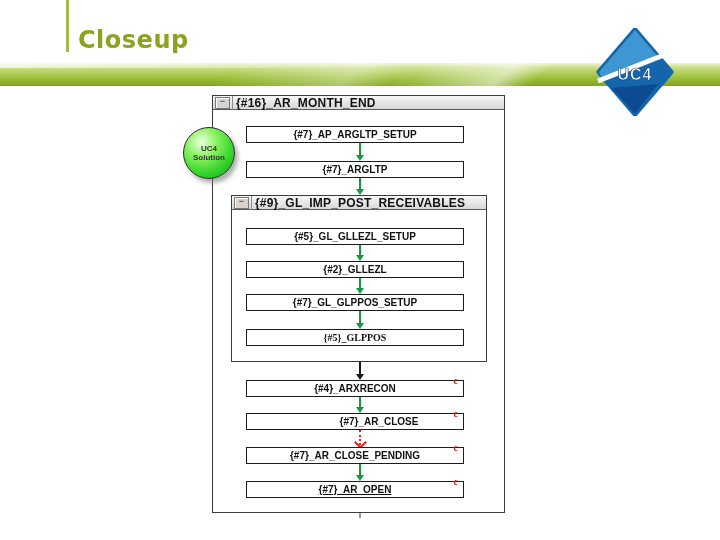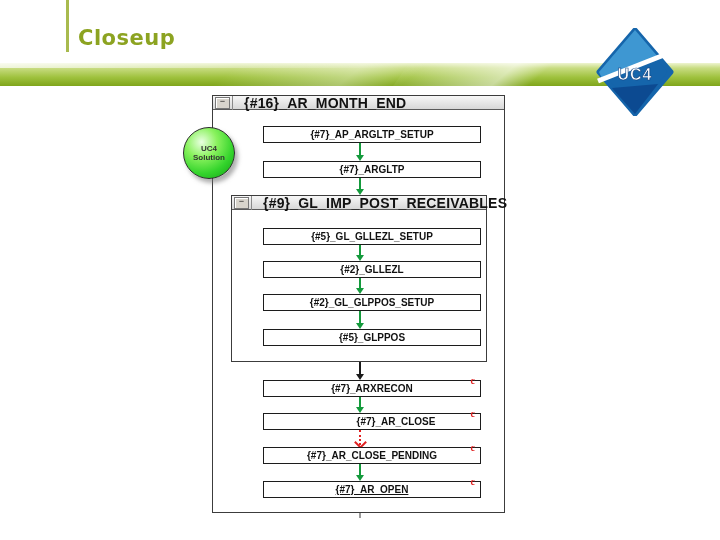--- a/index.html
+++ b/index.html
@@ -2,21 +2,21 @@
 <html><head>
 <meta charset="utf-8">
 <style>
   html,body{margin:0;padding:0;}
   body{width:720px;height:540px;position:relative;overflow:hidden;background:#ffffff;
        font-family:"Liberation Sans",sans-serif;}
 
   
   .title-rule{position:absolute;left:66px;top:0;width:3px;height:52px;background:#a8ba4e;}
   .slide-title{position:absolute;left:78px;top:26px;font-family:"DejaVu Sans",sans-serif;
-       font-size:21px;font-weight:bold;color:#8ca321;letter-spacing:0.5px;}
+       font-size:24px;font-weight:bold;color:#8ca321;letter-spacing:0.5px;}
   .band{position:absolute;left:0;top:63px;width:720px;height:23px;
        background:linear-gradient(to bottom,#eef4cf 0%,#c8dc82 22%,#9fc23e 62%,#7fa51c 100%);}
   .band .streak1{position:absolute;right:90px;top:-4px;width:230px;height:34px;
        background:linear-gradient(115deg,rgba(255,255,255,0) 0%,rgba(255,255,255,.55) 45%,rgba(255,255,255,0) 60%);
        transform:skewX(-35deg);}
   .band .streak2{position:absolute;right:220px;top:-4px;width:300px;height:34px;
        background:linear-gradient(115deg,rgba(255,255,255,0) 10%,rgba(255,255,255,.35) 50%,rgba(255,255,255,0) 70%);
        transform:skewX(-38deg);}
   .band .streak3{position:absolute;left:0;top:0;width:400px;height:5px;
        background:linear-gradient(to right,rgba(255,255,255,.7),rgba(255,255,255,0));}
@@ -24,24 +24,24 @@
   .uc4-logo{position:absolute;left:596px;top:28px;width:78px;height:88px;z-index:10;}
 
   
   .wf-container{position:absolute;background:#ffffff;border:1px solid #3c3c3c;box-sizing:border-box;}
   .wf-header{height:14px;background:linear-gradient(#f7f7f7,#d7d7d7);border-bottom:1px solid #5a5a5a;
        display:flex;align-items:center;padding:0 2px;box-sizing:border-box;}
   .collapse-btn{width:13px;height:10px;background:#d8d4cc;border:1px solid #777;
        box-shadow:inset 1px 1px 0 #ffffff;font-size:9px;line-height:7px;text-align:center;
        color:#111;flex:0 0 auto;cursor:default;overflow:hidden;}
   .header-sep{width:1px;height:14px;background:#8a8a8a;margin:0 3px 0 2px;flex:0 0 auto;}
-  .wf-title{font-size:14px;font-weight:bold;color:#111;white-space:nowrap;letter-spacing:0.2px;margin-left:8px;}
+  .wf-title{font-size:12px;font-weight:bold;color:#111;white-space:nowrap;letter-spacing:0.2px;}
 
   
-  .job-box{position:absolute;left:263px;width:218px;height:17px;background:#ffffff;
+  .job-box{position:absolute;left:246px;width:218px;height:17px;background:#ffffff;
        border:1px solid #1c1c1c;box-sizing:border-box;display:flex;align-items:center;
        justify-content:center;font-size:10px;font-weight:bold;color:#111;z-index:4;}
   .c-badge{position:absolute;right:5px;top:-5px;font-family:"Liberation Serif",serif;
        font-size:10px;font-weight:bold;color:#e01f1f;line-height:10px;}
 
   
   .conn{position:absolute;left:352px;width:16px;display:flex;flex-direction:column;
        align-items:center;z-index:3;}
   .conn .shaft{width:2px;flex:1 1 auto;}
   .conn.green .shaft{background:#149a3c;}
@@ -105,27 +105,27 @@
 <div class="job-box" style="top:161px;">
   <span>{#7}_ARGLTP</span>
 </div>
 <div class="job-box" style="top:228px;align-items:center;">
   <span>{#5}_GL_GLLEZL_SETUP</span>
 </div>
 <div class="job-box" style="top:261px;">
   <span>{#2}_GLLEZL</span>
 </div>
 <div class="job-box" style="top:294px;">
-  <span>{#2}_GL_GLPPOS_SETUP</span>
+  <span>{#7}_GL_GLPPOS_SETUP</span>
 </div>
-<div class="job-box" style="top:329px;">
+<div class="job-box" style="top:329px;font-family:Liberation Serif, serif;">
   <span>{#5}_GLPPOS</span>
 </div>
 <div class="job-box" style="top:380px;">
-  <span>{#7}_ARXRECON</span>
+  <span>{#4}_ARXRECON</span>
   <span class="c-badge">c</span>
 </div>
 <div class="job-box" style="top:413px;padding-left:48px;">
   <span>{#7}_AR_CLOSE</span>
   <span class="c-badge">c</span>
 </div>
 <div class="job-box" style="top:447px;">
   <span>{#7}_AR_CLOSE_PENDING</span>
   <span class="c-badge">c</span>
 </div>

